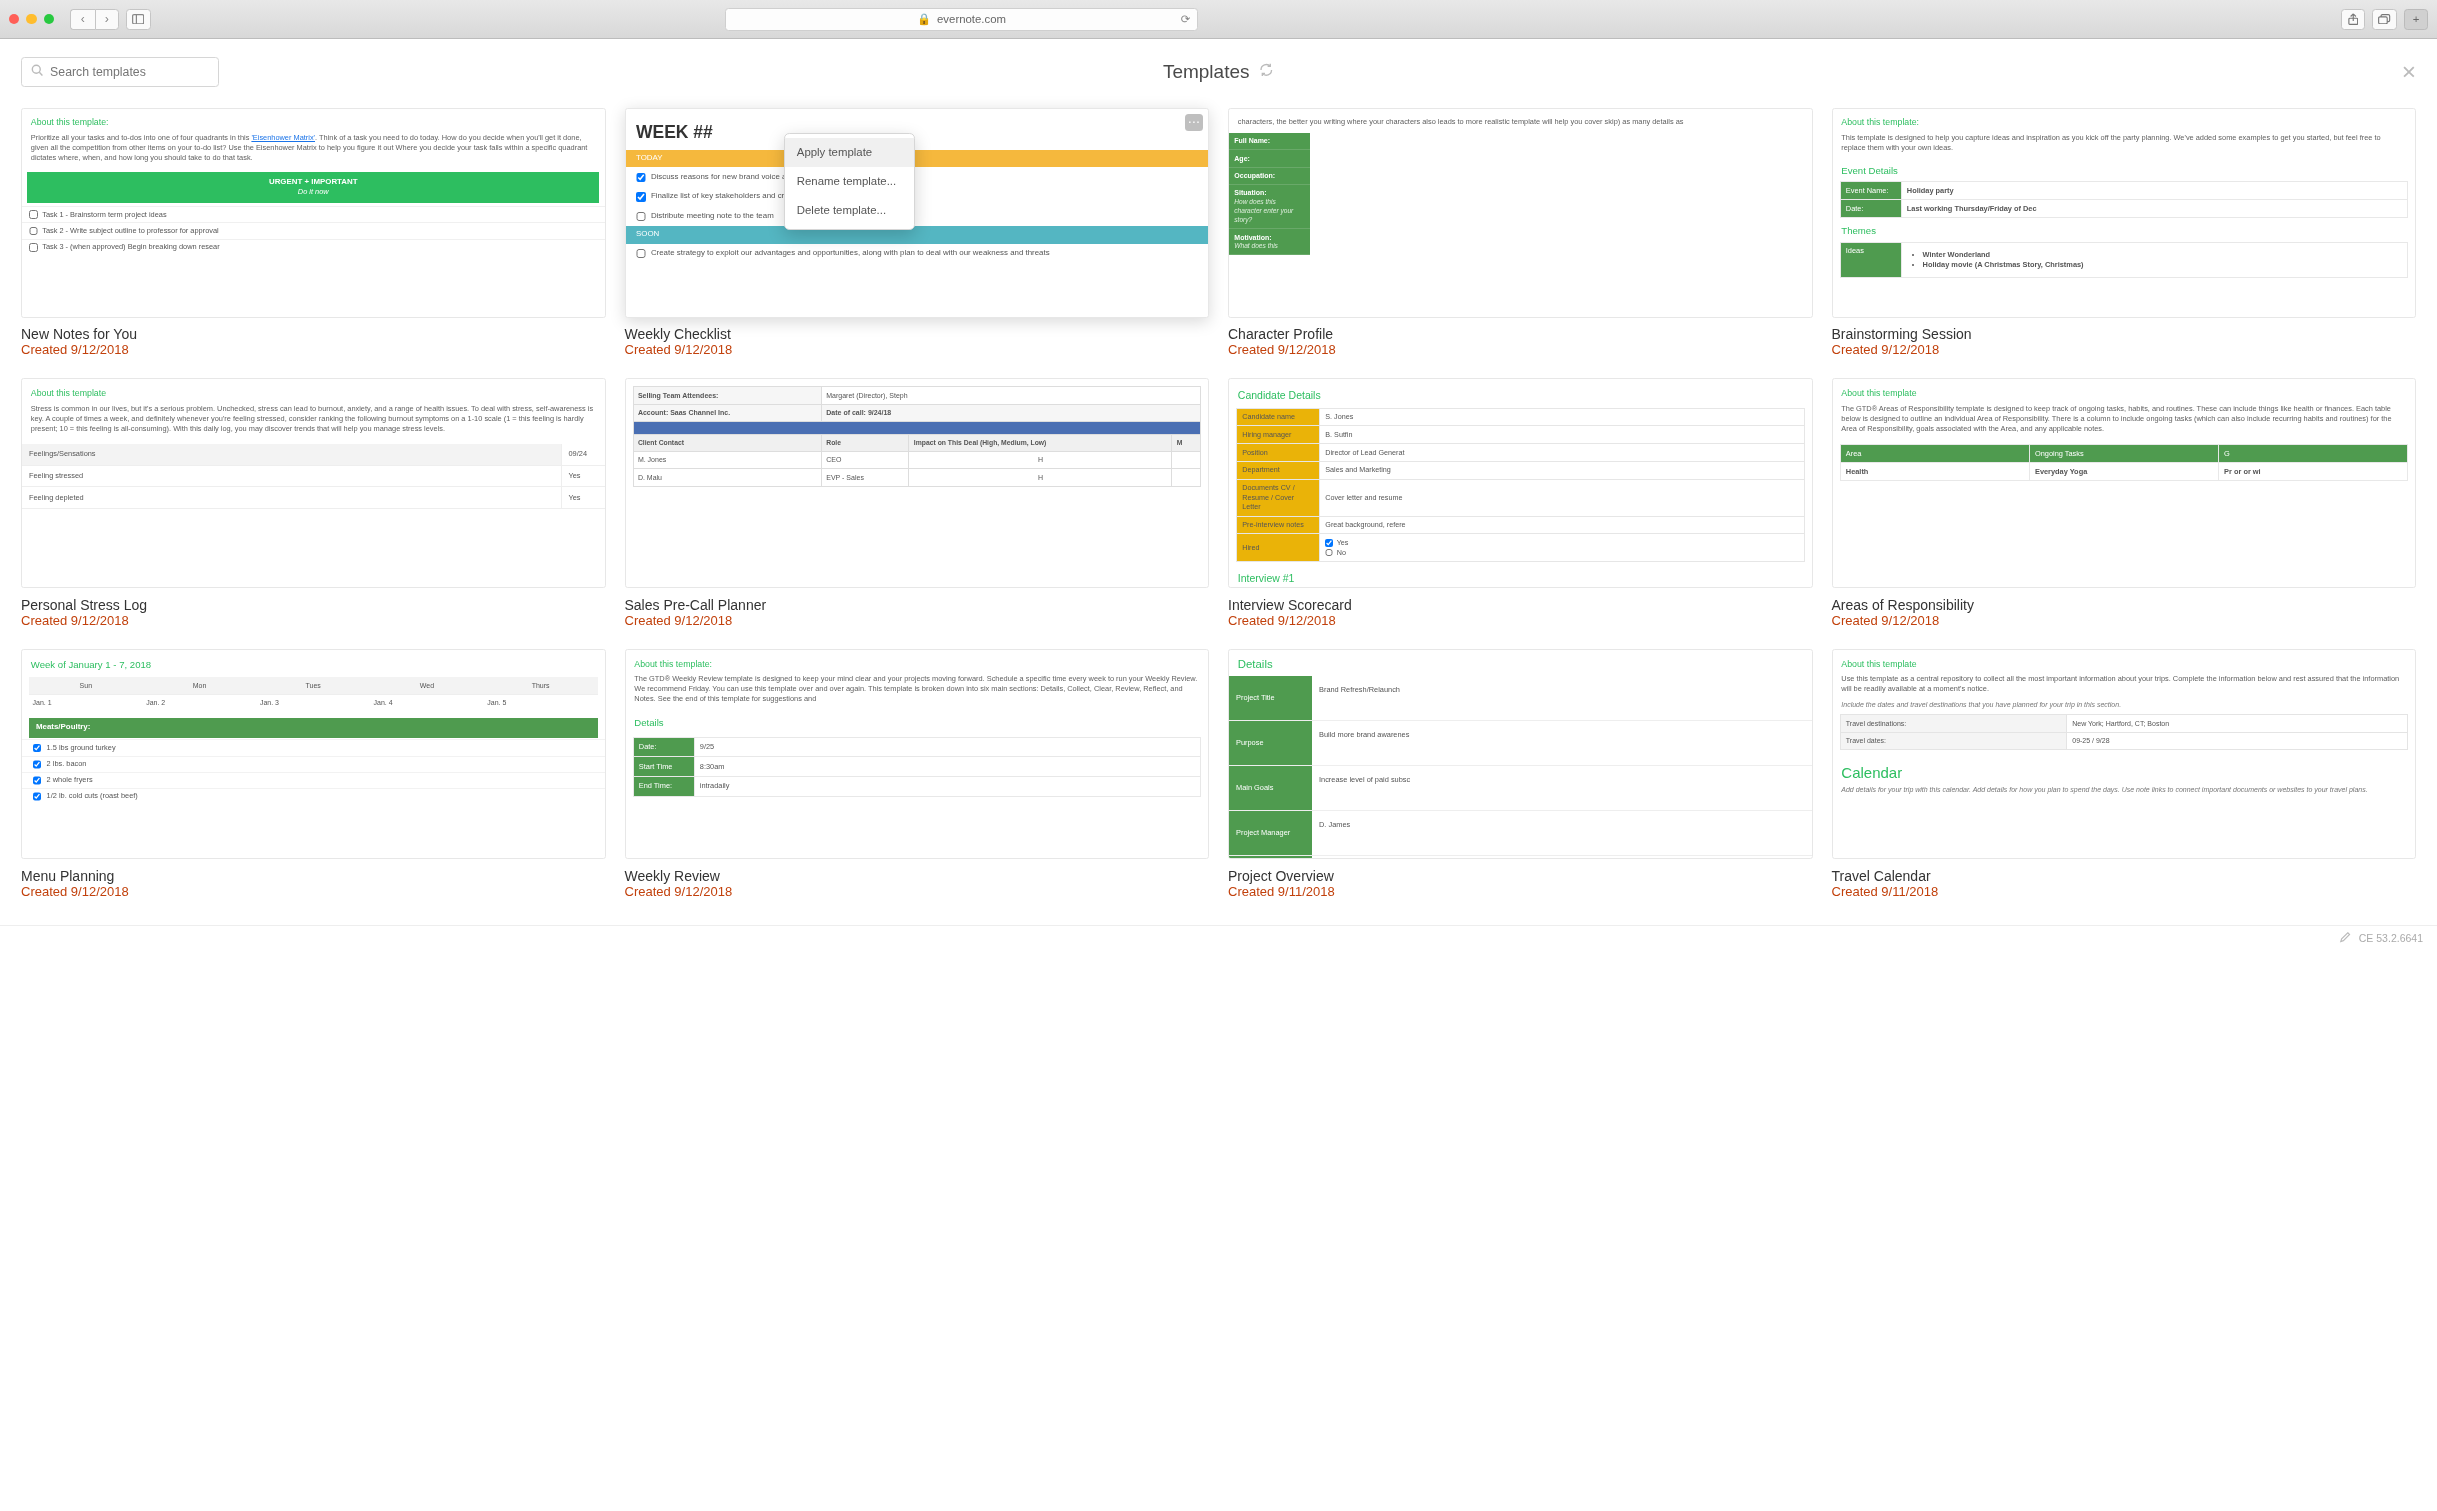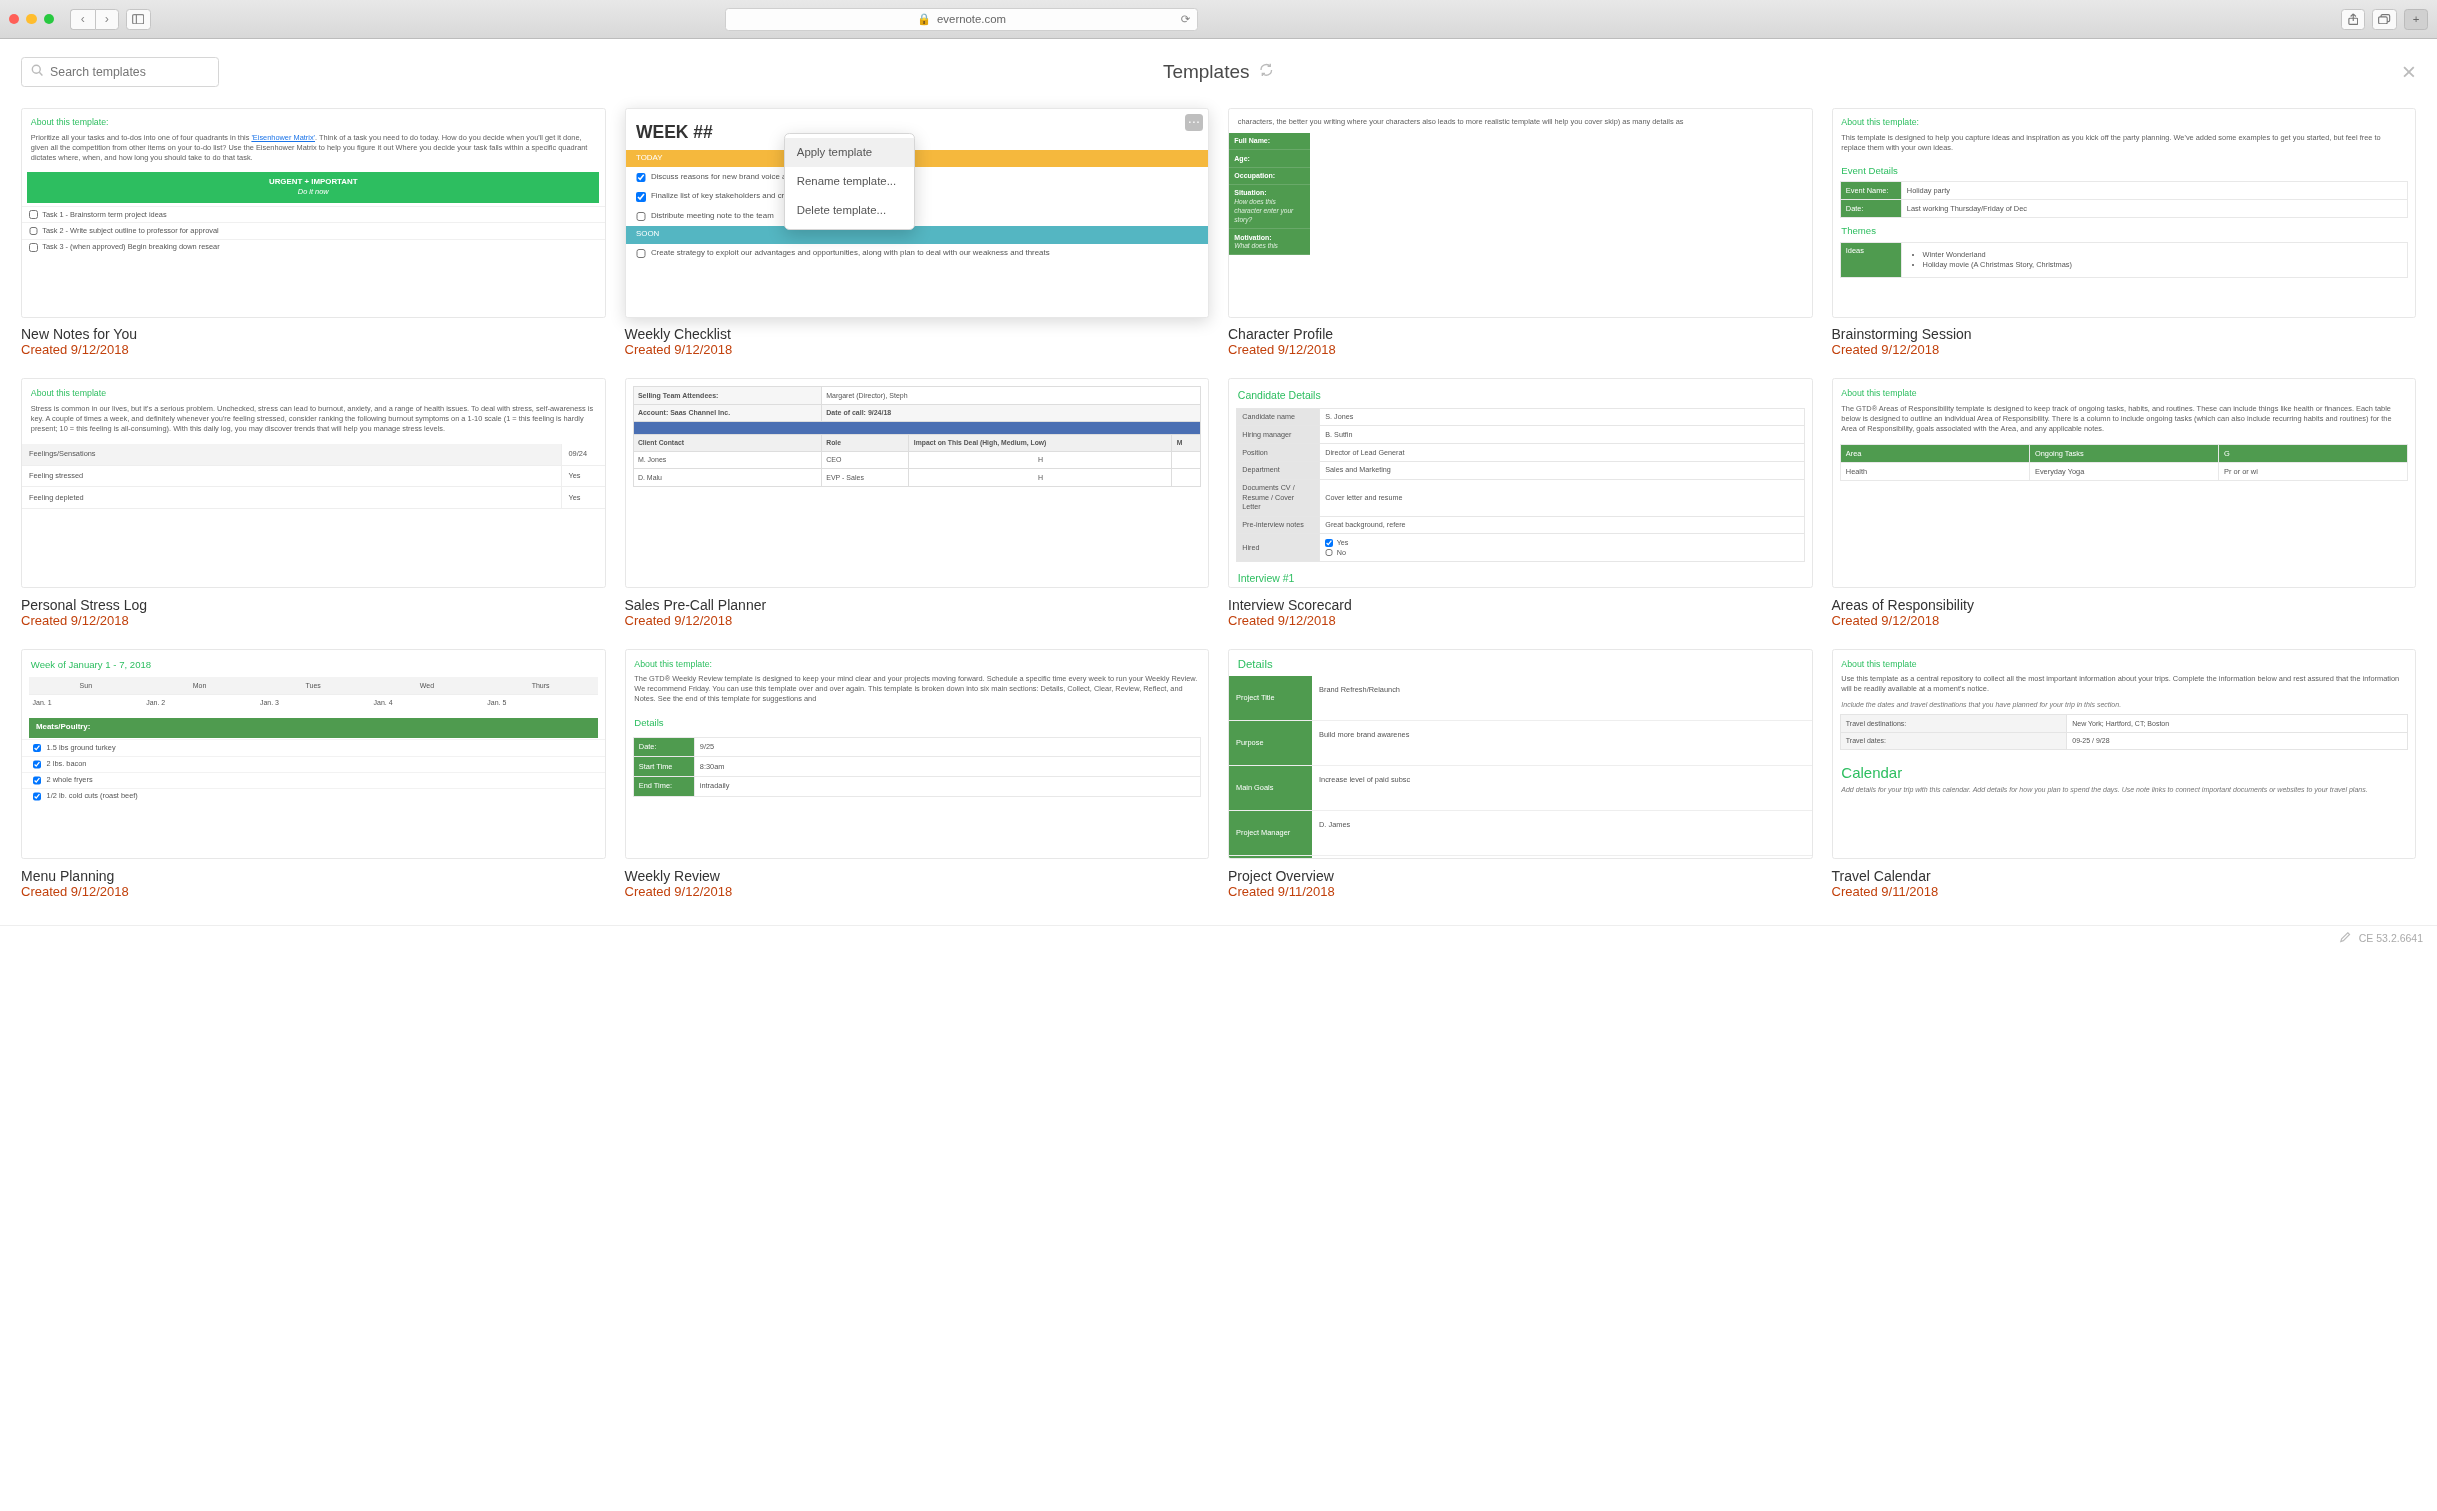--- a/index.html
+++ b/index.html
@@ -64,40 +64,40 @@
 
 .cp-row { display:flex; }
 .cp-left { flex:1; padding:5.3px 7px; font-size:7.4px; color:#777; border-right:0.9px solid #eee;}
 .cp-right { width:81px; background:#4f9b4f; color:#fff; font-size:7px; padding:0;}
 .cp-field { padding:3.5px 5.3px; border-bottom:0.9px solid rgba(255,255,255,0.15);}
 .cp-field .q { display:block; font-style:italic; color:#dfeedd; font-size:6.6px;}
 
 
 .bs-section { color:#2dbe60; font-size:9.6px; padding:7px 8.8px 3.5px;}
 .bs-table { width:calc(100% - 14px); margin:0 7px; border-collapse:collapse; font-size:7.4px;}
-.bs-table td { border:0.9px solid #e8e8e8; padding:3.5px 5.3px;}
+.bs-table td { border:0.9px solid #e8e8e8; padding:3.5px 5.3px;font-weight:bold;}
 .bs-table td.h { background:#4f9b4f; color:#fff; font-weight:500; width:61px;}
 .bs-ul { padding:3.5px 0 3.5px 15.8px; font-size:7.4px;}
 .sl-row { display:flex; border-bottom:0.9px solid #eee;}
 .sl-row .lab { flex:1; padding:5.3px 7px; font-size:7.4px;}
 .sl-row .lab.h { background:#f3f3f3; font-weight:500;}
 .sl-row .val { width:44px; padding:5.3px 7px; font-size:7.4px; border-left:0.9px solid #eee;}
 
 
 .sp-table { width:100%; border-collapse:collapse; font-size:7px;}
 .sp-table td, .sp-table th { border:0.9px solid #ddd; padding:3.5px 4.4px; text-align:left;}
 .sp-head { background:#f6f6f6; font-weight:600;}
 .sp-blue { background:#4a6fb3; height:12.3px;}
 .sp-cat th { background:#f0f0f0; font-weight:600; font-size:6.8px;}
 
 
 .is-title { color:#2dbe60; padding:8.8px 8.8px 5.3px; font-size:10.5px;}
 .is-table { width:calc(100% - 14px); margin:0 7px; border-collapse:collapse; font-size:7.2px;}
 .is-table td { border:0.9px solid #e6e6e6; padding:3.5px 5.3px;}
-.is-table td.k { background:#e5e5e5; width:83px;}
+.is-table td.k { background:#eab308; width:83px;}
 
 
 .mp-week { color:#2dbe60; padding:8.8px 8.8px 5.3px; font-size:9.6px;}
 .mp-days { width:calc(100% - 14px); margin:0 7px; border-collapse:collapse; font-size:7px;}
 .mp-days th { background:#f3f3f3; padding:3.5px; font-weight:500;}
 .mp-days td { padding:3.5px; text-align:left; border-top:0.9px solid #eee;}
 .mp-cat { background:#4f9b4f; color:#fff; padding:4.4px 7px; margin:7px 7px 1.8px; font-size:7.9px; font-weight:600;}
 .mp-item { display:flex; gap:5.3px; padding:2.6px 10.5px; font-size:7.4px; align-items:center; border-top:0.9px solid #f2f2f2;}
 .mp-item input { width:8.8px; height:8.8px;}
 

